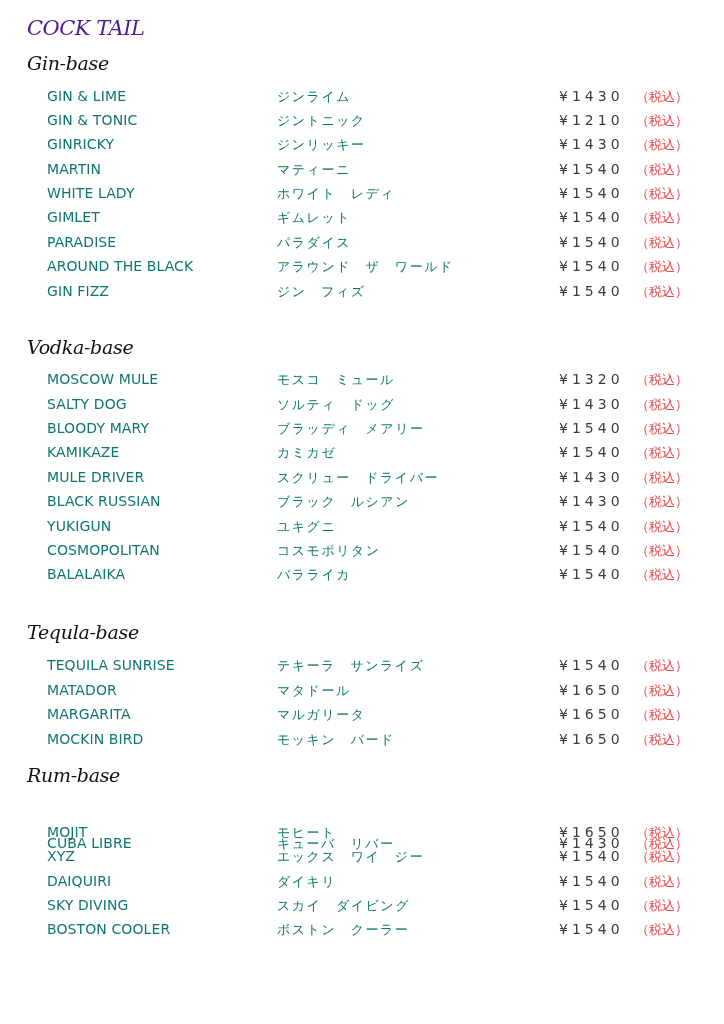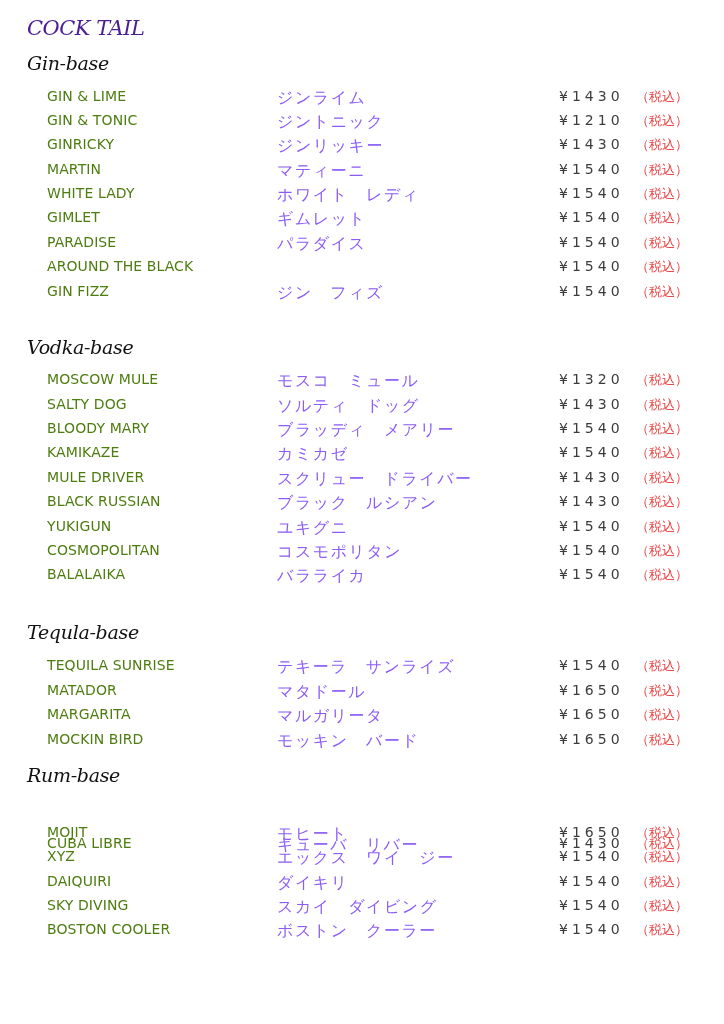--- a/index.html
+++ b/index.html
@@ -10,25 +10,25 @@
       letter-spacing: -0.5px;
     }
     .section-title {
       position: absolute; left: 27px;
       font-family: "DejaVu Serif", serif; font-style: italic; font-weight: normal; font-size: 19px; color: #111;
       letter-spacing: -0.3px;
     }
     .row { position: absolute; left: 0; width: 724px; height: 24px; font-size: 14px; }
     .en {
       position: absolute; left: 47px; top: 0;
-      font-family: "DejaVu Sans", sans-serif; font-size: 14px; color: #4d7c0f; letter-spacing: 0.1px;
+      font-family: "DejaVu Sans", sans-serif; font-size: 14px; color: #0f766e; letter-spacing: 0.1px;
     }
     .jp {
       position: absolute; left: 277px; top: 0;
-      font-family: "DejaVu Sans", sans-serif; font-size: 16px; color: #8b5cf6; letter-spacing: 1.5px;
+      font-family: "DejaVu Sans", sans-serif; font-size: 13px; color: #0f766e; letter-spacing: 1.5px;
     }
     .price {
       position: absolute; left: 559px; top: 0;
       font-family: "DejaVu Sans", sans-serif; font-size: 14px; color: #3c3c3c; letter-spacing: 4px;
       white-space: pre;
     }
     .tax {
       position: absolute; left: 636px; top: 0;
       font-family: "DejaVu Sans", sans-serif; font-size: 13px; color: #ef4444;
     }
@@ -76,20 +76,21 @@
     <span class="tax">（税込）</span>
   </div>
 <div class="row" style="top:234px;">
     <span class="en">PARADISE</span>
     <span class="jp">パラダイス</span>
     <span class="price">¥1540</span>
     <span class="tax">（税込）</span>
   </div>
 <div class="row" style="top:258px;">
     <span class="en">AROUND THE BLACK</span>
+    <span class="jp">アラウンド　ザ　ワールド</span>
     <span class="price">¥1540</span>
     <span class="tax">（税込）</span>
   </div>
 <div class="row" style="top:283px;">
     <span class="en">GIN FIZZ</span>
     <span class="jp">ジン　フィズ</span>
     <span class="price">¥1540</span>
     <span class="tax">（税込）</span>
   </div>
 

